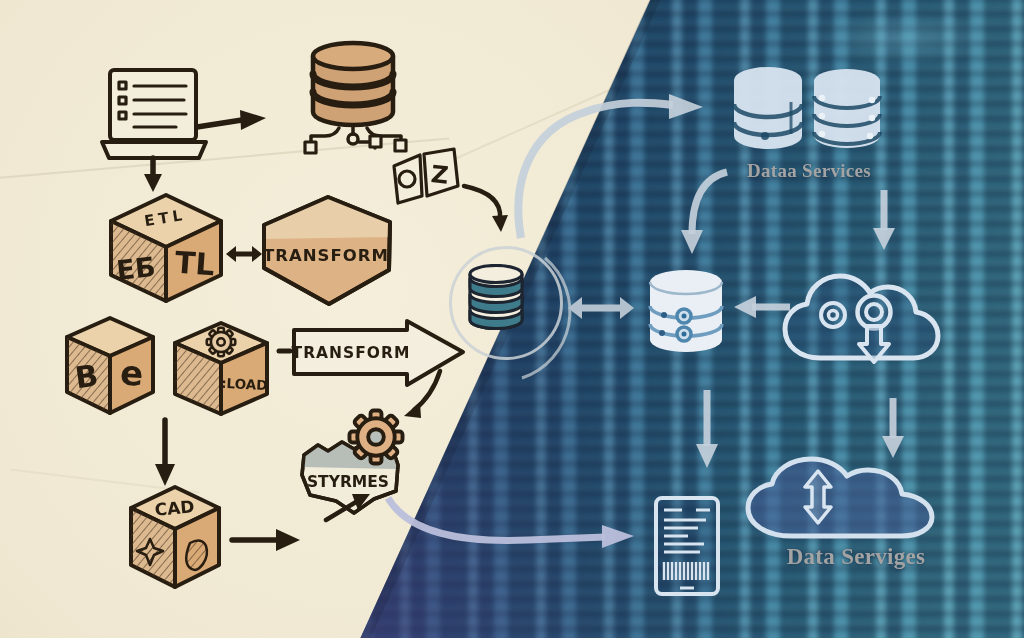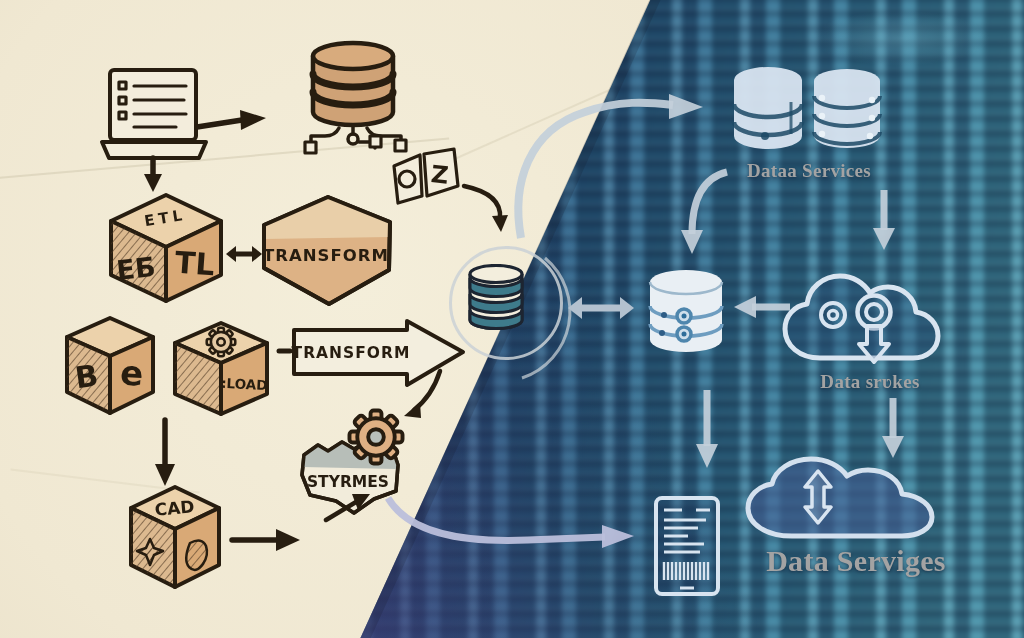--- a/index.html
+++ b/index.html
@@ -302,21 +302,20 @@
 
   <svg class="el" style="left:776px;top:262px" width="170" height="112" viewBox="0 0 170 112">
     <path d="M44,96 C24,96 9,84 9,67 C9,54 18,44 31,42 C33,26 47,14 64,14 C77,14 88,21 94,31
              C99,27 106,25 112,25 C127,25 139,36 140,50 C153,52 162,62 162,74 C162,87 151,96 137,96 Z" fill="rgba(40,75,120,.30)" stroke="#d8e4f0" stroke-width="5" stroke-linejoin="round"></path>
     <circle cx="57" cy="53" r="12" fill="none" stroke="#d8e4f0" stroke-width="4"></circle>
     <circle cx="57" cy="53" r="4.5" fill="none" stroke="#d8e4f0" stroke-width="3.5"></circle>
     <circle cx="98" cy="50" r="16.5" fill="none" stroke="#d8e4f0" stroke-width="4.5"></circle>
     <circle cx="98" cy="50" r="8" fill="none" stroke="#d8e4f0" stroke-width="4"></circle>
     <path d="M91,64 V82 H83 L98,100 L113,82 H105 V64 Z" fill="rgba(40,75,120,.25)" stroke="#d8e4f0" stroke-width="4" stroke-linejoin="round"></path>
   </svg>
-  <div class="rlabel" style="left:800px;top:371px;width:140px;font-size:19px">Data srʋkes</div>
 
   <svg class="el" style="left:692px;top:386px" width="30" height="90">
     <path d="M15,4 V60" stroke="#c3cfda" stroke-width="7" opacity=".92"></path>
     <polygon points="4,58 15,82 26,58" fill="#c3cfda" opacity=".92"></polygon>
   </svg>
 
   <svg class="el" style="left:879px;top:394px" width="30" height="72">
     <path d="M14,4 V44" stroke="#c3cfda" stroke-width="7" opacity=".92"></path>
     <polygon points="3,42 14,64 25,42" fill="#c3cfda" opacity=".92"></polygon>
   </svg>
@@ -331,15 +330,15 @@
     <g stroke="#d8e4f0" stroke-width="2.4">
       <path d="M12,68 v18 M16,68 v18 M20,68 v18 M24,68 v18 M28,68 v18 M32,68 v18 M36,68 v18 M40,68 v18 M44,68 v18 M48,68 v18 M52,68 v18 M56,68 v18"></path>
     </g>
   </svg>
 
   <svg class="el" style="left:734px;top:448px" width="224" height="100" viewBox="0 0 224 100">
     <path d="M58,88 C32,88 14,76 14,60 C14,48 24,38 38,36 C41,22 57,11 77,11 C93,11 106,18 113,28
              C119,24 127,22 134,22 C152,22 166,32 168,46 C187,48 198,58 198,69 C198,81 184,88 168,88 Z" fill="rgba(70,95,150,.55)" stroke="#d3e0ee" stroke-width="5" stroke-linejoin="round"></path>
     <path d="M84,23 L71,39 H78 V59 H71 L84,75 L97,59 H90 V39 H97 Z" fill="rgba(215,228,240,.15)" stroke="#d9e5f1" stroke-width="3.5" stroke-linejoin="round"></path>
   </svg>
-  <div class="rlabel" style="left:731px;top:544px;width:250px;font-size:30px">Data Serviges</div>
+  <div class="rlabel" style="left:731px;top:544px;width:250px;font-size:23px">Data Serviges</div>
 
 </div>
 
 </body></html>

